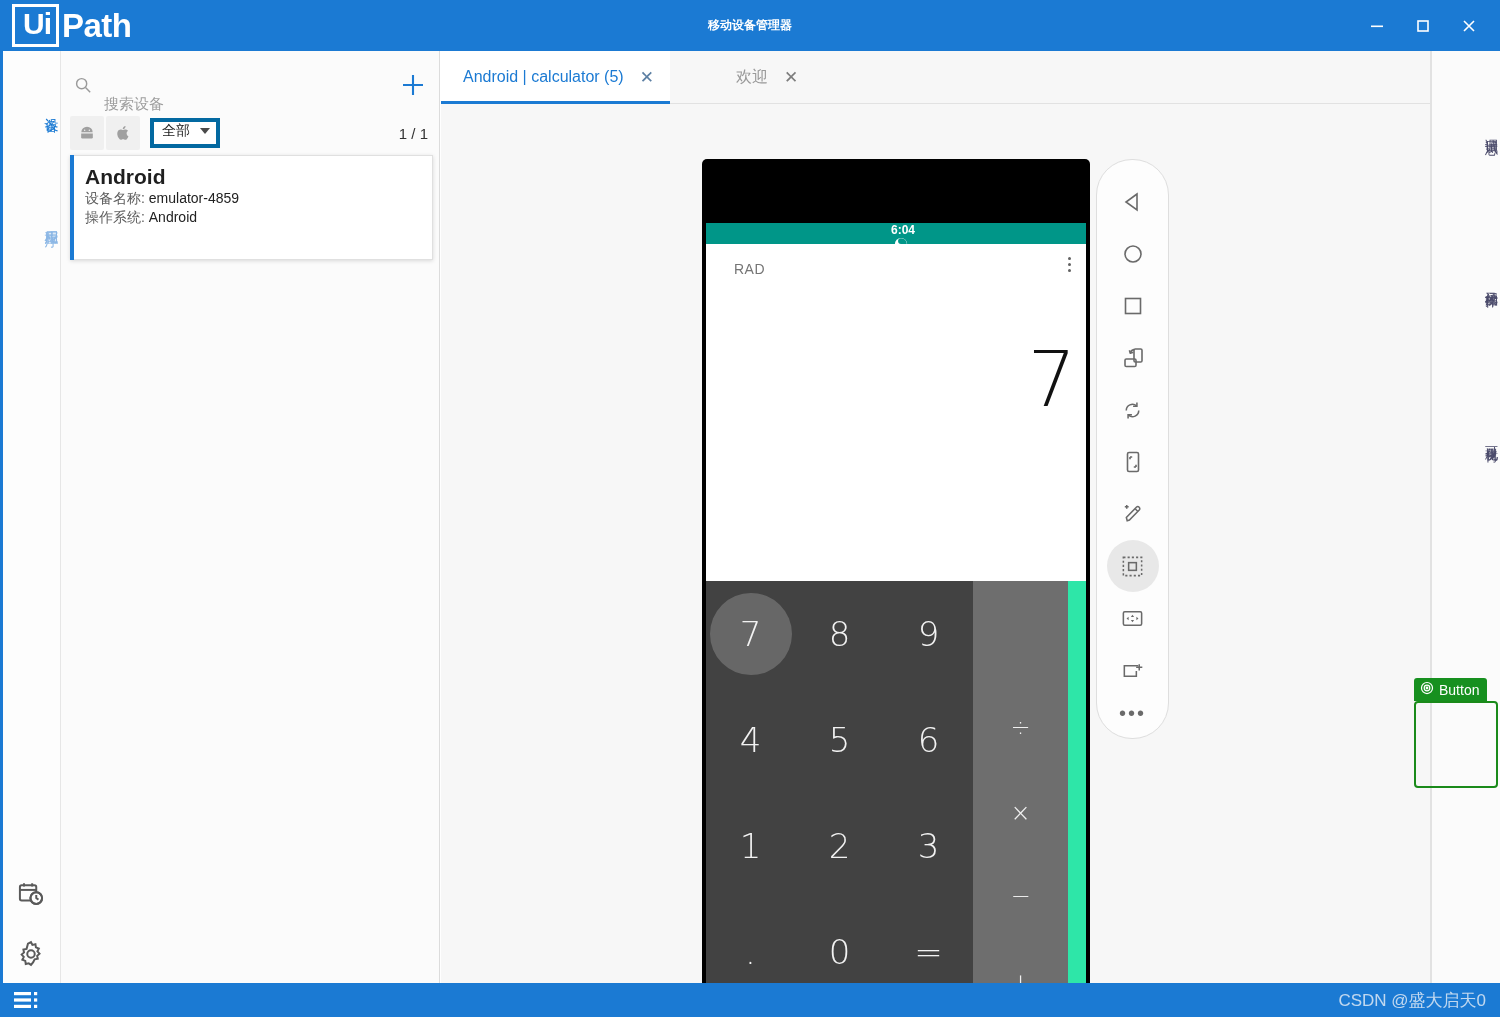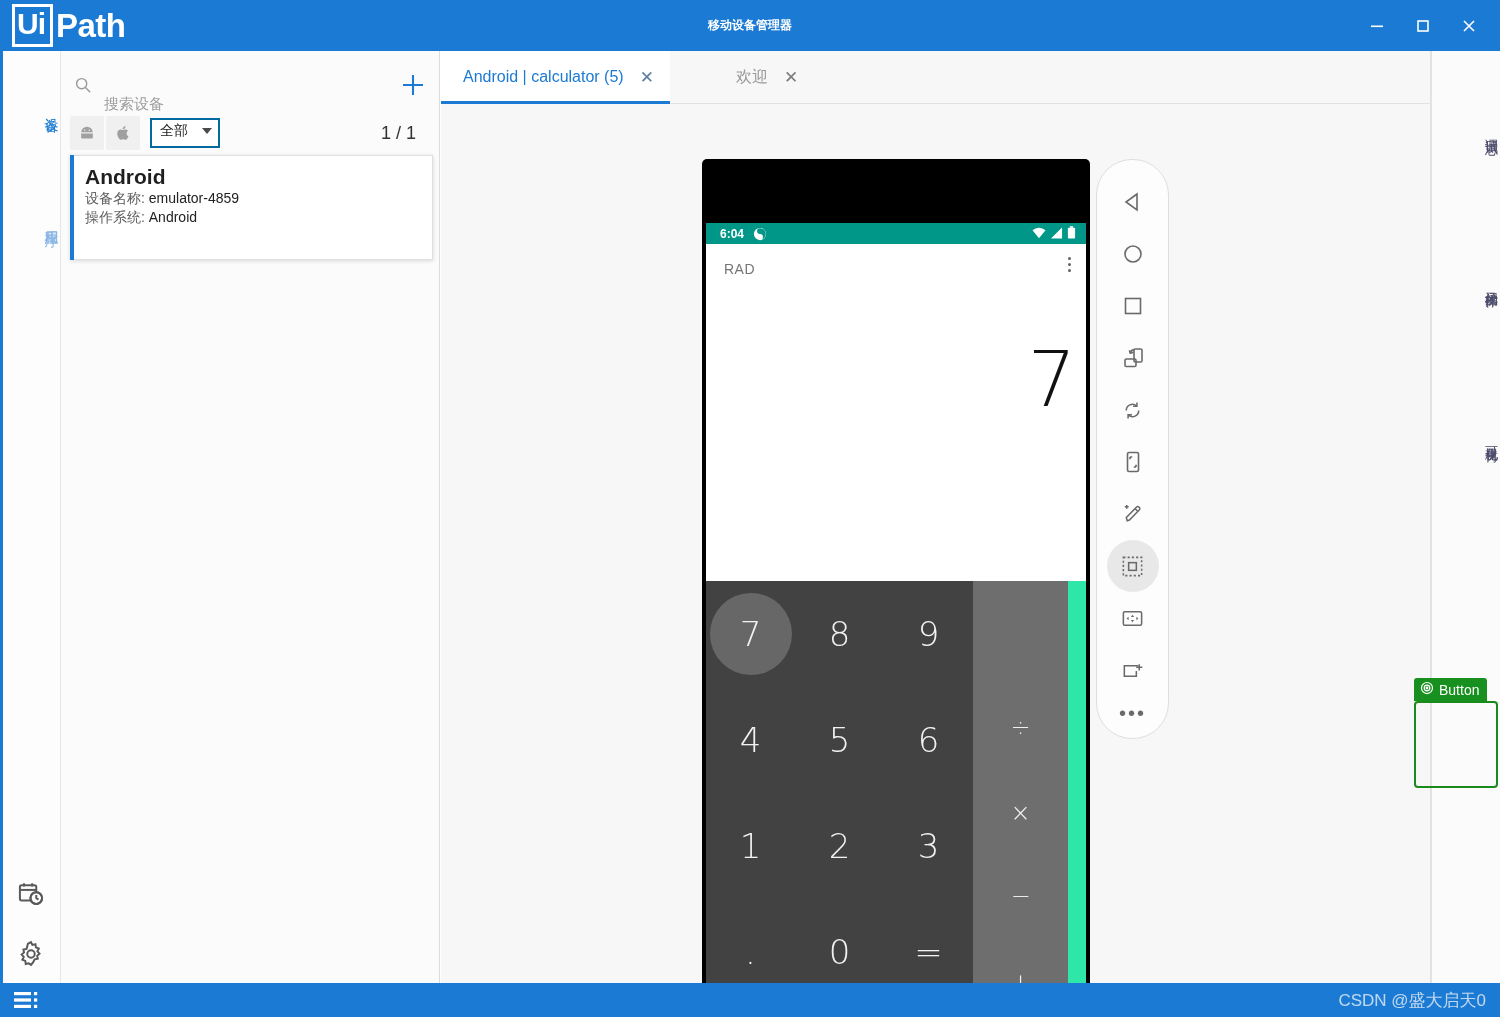--- a/index.html
+++ b/index.html
@@ -16,21 +16,21 @@
     background: #1b7ad3;
     display: flex; align-items: center;
   }
   .logo {
     display: flex; align-items: center;
     margin-left: 12px;
   }
   .logo-ui {
     border: 3px solid #fff; color: #fff;
     font-size: 30px; font-weight: bold; line-height: 1;
-    padding: 2px 5px 5px 2px;
+    padding: 2px 5px 5px 8px;
     letter-spacing: -1px;
   }
   .logo-path {
     color: #fff; font-size: 33px; font-weight: bold;
     margin-left: 3px; line-height: 1; letter-spacing: -0.5px;
   }
   .title-text {
     position: absolute; left: 0; width: 1500px; text-align: center;
     color: #fff; font-size: 12px; font-weight: bold;
     pointer-events: none;
@@ -111,30 +111,30 @@
     position: absolute; top: 60px; left: 0; width: 379px; height: 44px;
     display: flex; align-items: center;
   }
   .plat-btn {
     width: 34px; height: 34px; display: flex; align-items: center; justify-content: center;
     color: #a0a0a0; background: #f0f0f0; margin-left: 9px; border-radius: 2px;
   }
   .plat-btn.second { margin-left: 2px; }
   .select-box {
     margin-left: 10px; width: 70px; height: 30px;
-    border: 2px solid #0369a1; background: #fff;
+    border: 4px solid #0369a1; background: #fff;
     display: flex; align-items: center; justify-content: space-between;
     padding: 0 6px 4px 8px; font-size: 14px; color: #222;
   }
   .caret {
     width: 0; height: 0; border-left: 5px solid transparent;
     border-right: 5px solid transparent; border-top: 6px solid #4a4a4a;
   }
   .pager {
-    margin-left: auto; margin-right: 24px; font-size: 18px; color: #333;
+    margin-left: auto; margin-right: 12px; font-size: 15px; color: #333;
   }
   .dev-card {
     position: absolute; top: 104px; left: 9px; width: 363px; height: 105px;
     background: #fff; border: 1px solid #e0e0e0;
     box-shadow: 0 1px 4px rgba(0,0,0,0.14);
   }
   .dev-card::before {
     content: ""; position: absolute; left: -1px; top: -1px; width: 4px; height: 105px;
     background: #1b7ad3;
   }
@@ -172,32 +172,32 @@
     background: #f7f7f7;
   }
 
   
   .phone {
     position: absolute; left: 261px; top: 55px; width: 388px; height: 872px;
     background: #000; border-radius: 5px;
   }
   .statusbar {
     position: absolute; left: 4px; top: 64px; width: 380px; height: 21px;
-    background: #009688; display: flex; align-items: center;
+    background: #009688; display: flex; align-items: center; flex-direction: column;
   }
   .st-time { color: #fff; font-size: 12px; margin-left: 14px; font-weight: bold; }
   .st-appicon { margin-left: 9px; display: flex; }
   .st-right { margin-left: auto; margin-right: 10px; display: flex; align-items: center; gap: 4px; }
 
   .calcscreen {
     position: absolute; left: 4px; top: 85px; width: 380px; height: 337px;
     background: #fff;
   }
   .rad-label {
-    position: absolute; left: 22px; top: 102px; font-size: 14px; color: #757575;
+    position: absolute; left: 32px; top: 102px; font-size: 14px; color: #757575;
     letter-spacing: 0.5px;
   }
   .overflow-dots {
     position: absolute; right: 19px; top: 98px;
     display: flex; flex-direction: column; gap: 3px;
   }
   .overflow-dots i { width: 3px; height: 3px; background: #616161; border-radius: 50%; display: block; }
   .calc-value {
     position: absolute; right: 14px; top: 183px; font-size: 76px;
     color: #111; font-weight: 300; line-height: 1;

